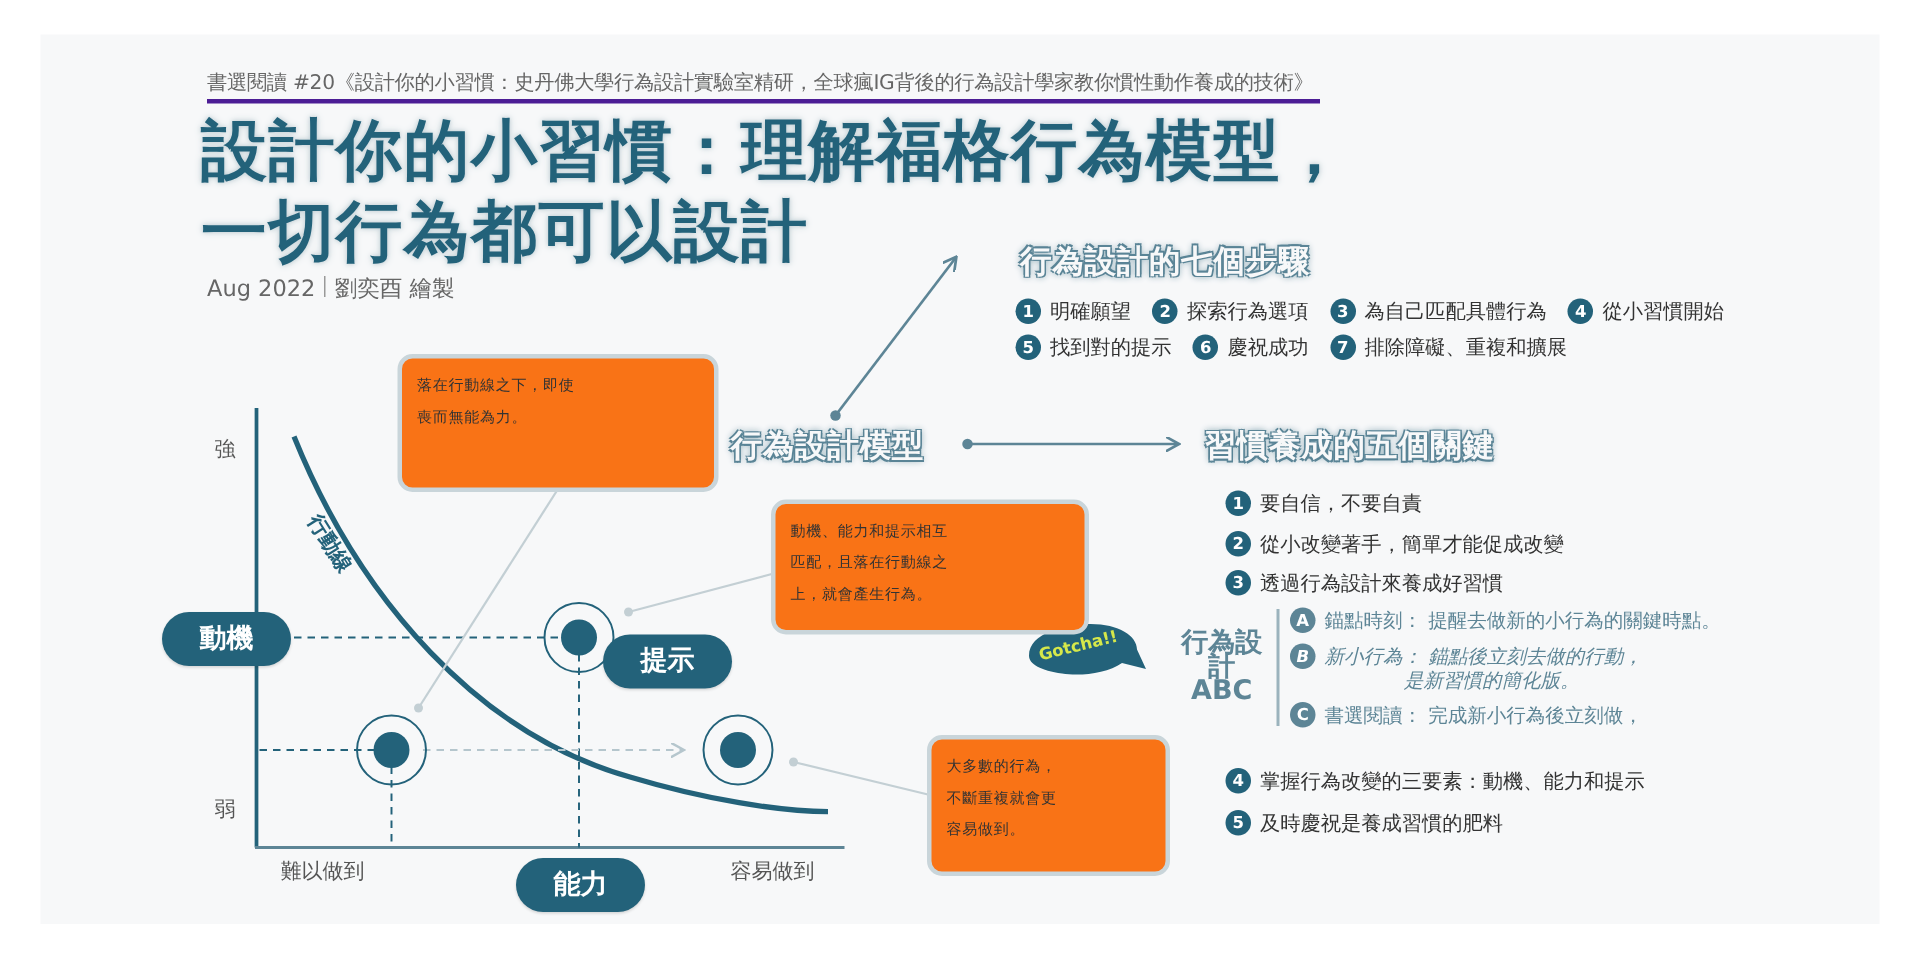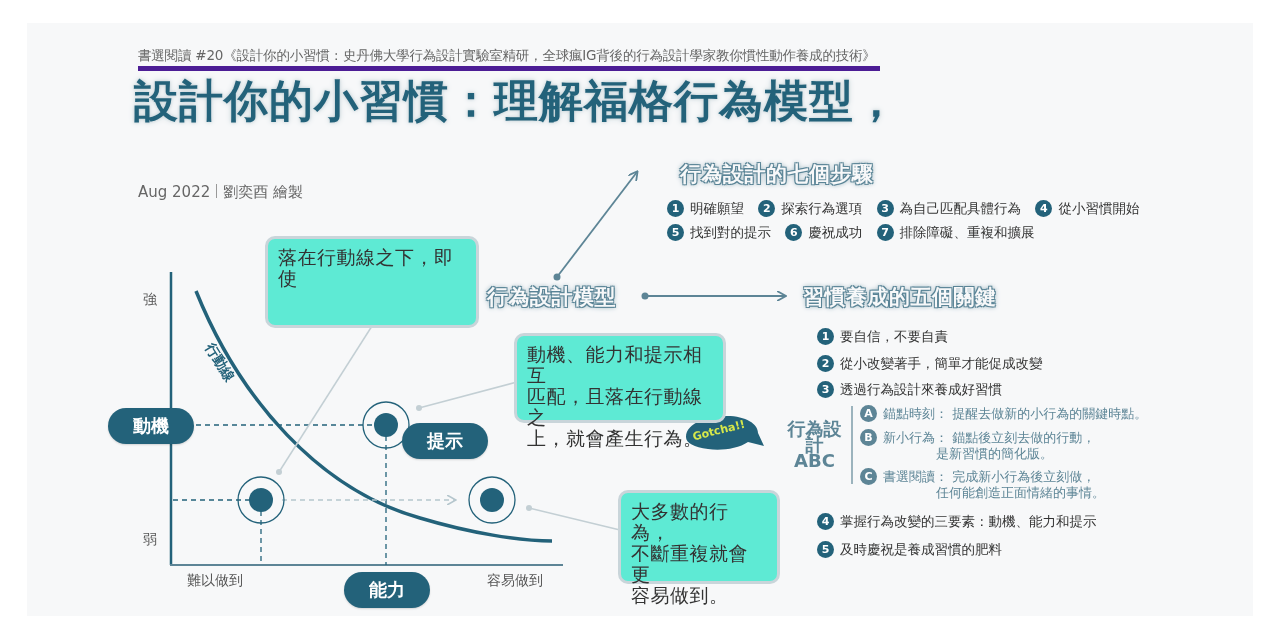--- a/index.html
+++ b/index.html
@@ -2,57 +2,58 @@
 <html><head>
 <meta charset="utf-8">
 <style>
   * { box-sizing: border-box; margin: 0; padding: 0; }
   html, body { width: 1280px; height: 640px; background: #ffffff; overflow: hidden; }
   body { font-family: "DejaVu Sans", "Liberation Sans", sans-serif; color: #333; position: relative; }
   .card { position: absolute; left: 27px; top: 23px; width: 1226px; height: 593px; background: #f7f8f9; }
   .abs { position: absolute; }
 
   .subtitle { left: 138px; top: 46px; font-size: 13.5px; color: #666; white-space: nowrap; letter-spacing: -0.2px;
-    padding: 0 4px 2px 0; border-bottom: 5px solid #4c1d95; line-height: 18px; }
+    padding: 0 4px 2px 0; border-bottom: 3px solid #4c1d95; line-height: 18px; }
   .title { left: 134px; top: 74px; font-size: 44px; font-weight: bold; color: #23627a; line-height: 54px; letter-spacing: 1px;
     text-shadow: 0 0 3px #bfcdd3, 0 0 6px #d3dde1; white-space: nowrap; }
   .byline { left: 138px; top: 183px; font-size: 15px; color: #666; white-space: nowrap; }
   .byline .sep { display: inline-block; width: 1px; height: 14px; background: #999; margin: 0 6px; vertical-align: -1px; }
 
   .outline-heading { font-size: 21px; font-weight: bold; color: #f7f8f9; white-space: nowrap;
     text-shadow: -1px -1px 0 #5a8496, 1px -1px 0 #5a8496, -1px 1px 0 #5a8496, 1px 1px 0 #5a8496,
                  0 0 4px #8aa9b5, 0 0 6px #b4c7cf; letter-spacing: 0.5px; }
 
   .num { display: inline-block; width: 17px; height: 17px; border-radius: 50%; background: #23627a; color: #fff;
     font-size: 11px; font-weight: bold; text-align: center; line-height: 17px; margin-right: 6px; vertical-align: 1px; }
   .num.light { background: #5d8596; }
-  .step-row { font-size: 13.5px; color: #333; white-space: nowrap; line-height: 24px; }
+  .step-row { font-size: 13.5px; color: #333; white-space: nowrap; line-height: 24px; margin-left: 10px; }
   .step { margin-right: 10px; }
 
   .key-item { font-size: 13.5px; color: #333; white-space: nowrap; line-height: 20px; }
   .abc-label { font-size: 18px; font-weight: bold; color: #5d8596; text-align: center; line-height: 16px; }
   .abc-bar { width: 2px; background: #9bb3bd; }
   .abc-item { font-size: 13px; color: #5d8596; line-height: 16px; white-space: nowrap; }
   .abc-item .sub { display: block; padding-left: 76px; }
 
-  .bubble { border: 3px solid #c9d5da; border-radius: 10px; background: #5eead4; font-size: 19px; line-height: 21px; color: #333;
+  .bubble { border: 3px solid #c9d5da; border-radius: 10px; background: #f97316; font-size: 10px; line-height: 21px; color: #333;
     padding: 8px 10px; letter-spacing: 0.5px; }
 
   .pill { background: #23627a; color: #fff; font-weight: bold; font-size: 18px; border-radius: 22px; text-align: center;
     box-shadow: 0 1px 2px rgba(0,0,0,0.15); }
   .axis-label { font-size: 14px; color: #555; white-space: nowrap; }
 </style>
 </head>
 <body>
 
 <div class="card"></div>
 
 <div class="abs subtitle">書選閱讀 #20《設計你的小習慣：史丹佛大學行為設計實驗室精研，全球瘋IG背後的行為設計學家教你慣性動作養成的技術》</div>
 <div class="abs title">
   <div>設計你的小習慣：理解福格行為模型，</div>
+  <div>一切行為都可以設計</div>
 </div>
 <div class="abs byline">
   <span>Aug 2022</span><span class="sep"></span><span>劉奕酉 繪製</span>
 </div>
 
 <svg class="abs" style="left:0;top:0;" width="1280" height="640">
   <defs>
     <marker id="ah" markerWidth="10" markerHeight="10" refX="8" refY="5" orient="auto" markerUnits="userSpaceOnUse">
       <path d="M0,0 L9,5 L0,10" fill="none" stroke="#5d8596" stroke-width="1.8"></path>
     </marker>
@@ -120,44 +121,44 @@
 <div class="abs key-item" style="left:817px;top:379px;"><span class="num">3</span><span>透過行為設計來養成好習慣</span></div>
 
 <div class="abs abc-label" style="left:784px;top:421px;width:61px;">
   <div>行為設計</div>
   <div>ABC</div>
 </div>
 <div class="abs abc-bar" style="left:851px;top:406px;height:78px;"></div>
 <div class="abs abc-item" style="left:860px;top:405px;">
   <span class="num light">A</span><span>錨點時刻：</span> <span>提醒去做新的小行為的關鍵時點。</span>
 </div>
-<div class="abs abc-item" style="left:860px;top:429px;">
+<div class="abs abc-item" style="left:860px;top:429px;font-style:italic;">
   <span class="num light">B</span><span>新小行為：</span> <span>錨點後立刻去做的行動，</span>
   <span class="sub">是新習慣的簡化版。</span>
 </div>
 <div class="abs abc-item" style="left:860px;top:468px;">
   <span class="num light">C</span><span>書選閱讀：</span> <span>完成新小行為後立刻做，</span>
-  <span class="sub">任何能創造正面情緒的事情。</span>
 </div>
 
 <div class="abs key-item" style="left:817px;top:511px;"><span class="num">4</span><span>掌握行為改變的三要素：動機、能力和提示</span></div>
 <div class="abs key-item" style="left:817px;top:539px;"><span class="num">5</span><span>及時慶祝是養成習慣的肥料</span></div>
 
 <div class="abs axis-label" style="left:143px;top:291px;">強</div>
 <div class="abs axis-label" style="left:143px;top:531px;">弱</div>
 <div class="abs axis-label" style="left:187px;top:572px;">難以做到</div>
 <div class="abs axis-label" style="left:487px;top:572px;">容易做到</div>
 <div class="abs" style="left:216px;top:340px;font-size:14px;font-weight:bold;color:#23627a;transform:rotate(58deg);transform-origin:left top;white-space:nowrap;">行動線</div>
 
 <div class="abs pill" style="left:108px;top:408px;width:86px;height:36px;line-height:36px;">動機</div>
 <div class="abs pill" style="left:402px;top:423px;width:86px;height:36px;line-height:36px;">提示</div>
 <div class="abs pill" style="left:344px;top:572px;width:86px;height:36px;line-height:36px;">能力</div>
 
 <div class="abs bubble" style="left:265px;top:236px;width:214px;height:92px;">
   <div>落在行動線之下，即使</div>
+  <div>喪而無能為力。</div>
 </div>
 <div class="abs bubble" style="left:514px;top:333px;width:212px;height:90px;">
   <div>動機、能力和提示相互</div>
   <div>匹配，且落在行動線之</div>
   <div>上，就會產生行為。</div>
 </div>
 <div class="abs bubble" style="left:618px;top:490px;width:162px;height:94px;">
   <div>大多數的行為，</div>
   <div>不斷重複就會更</div>
   <div>容易做到。</div>

